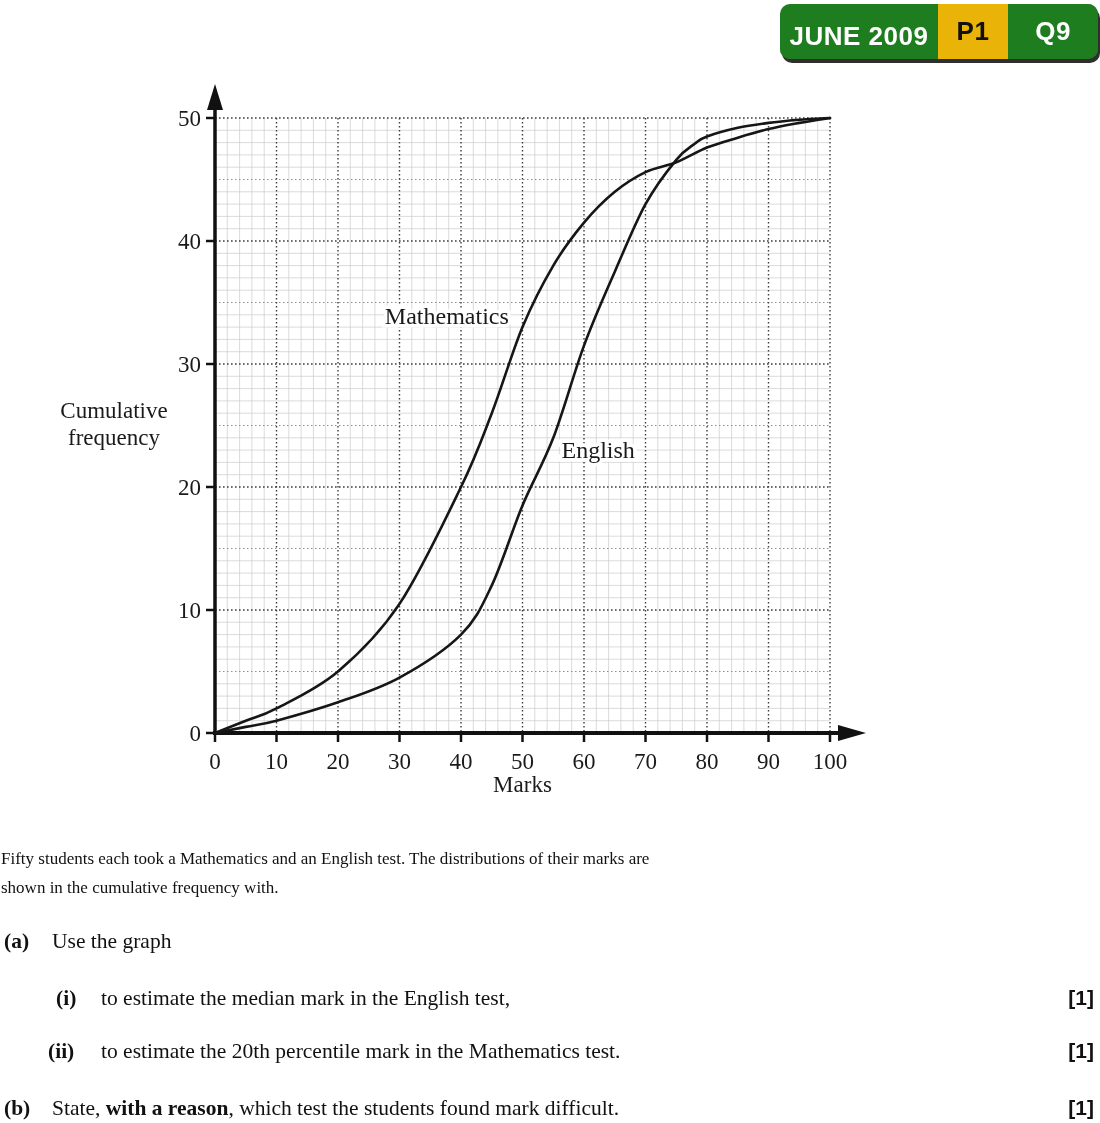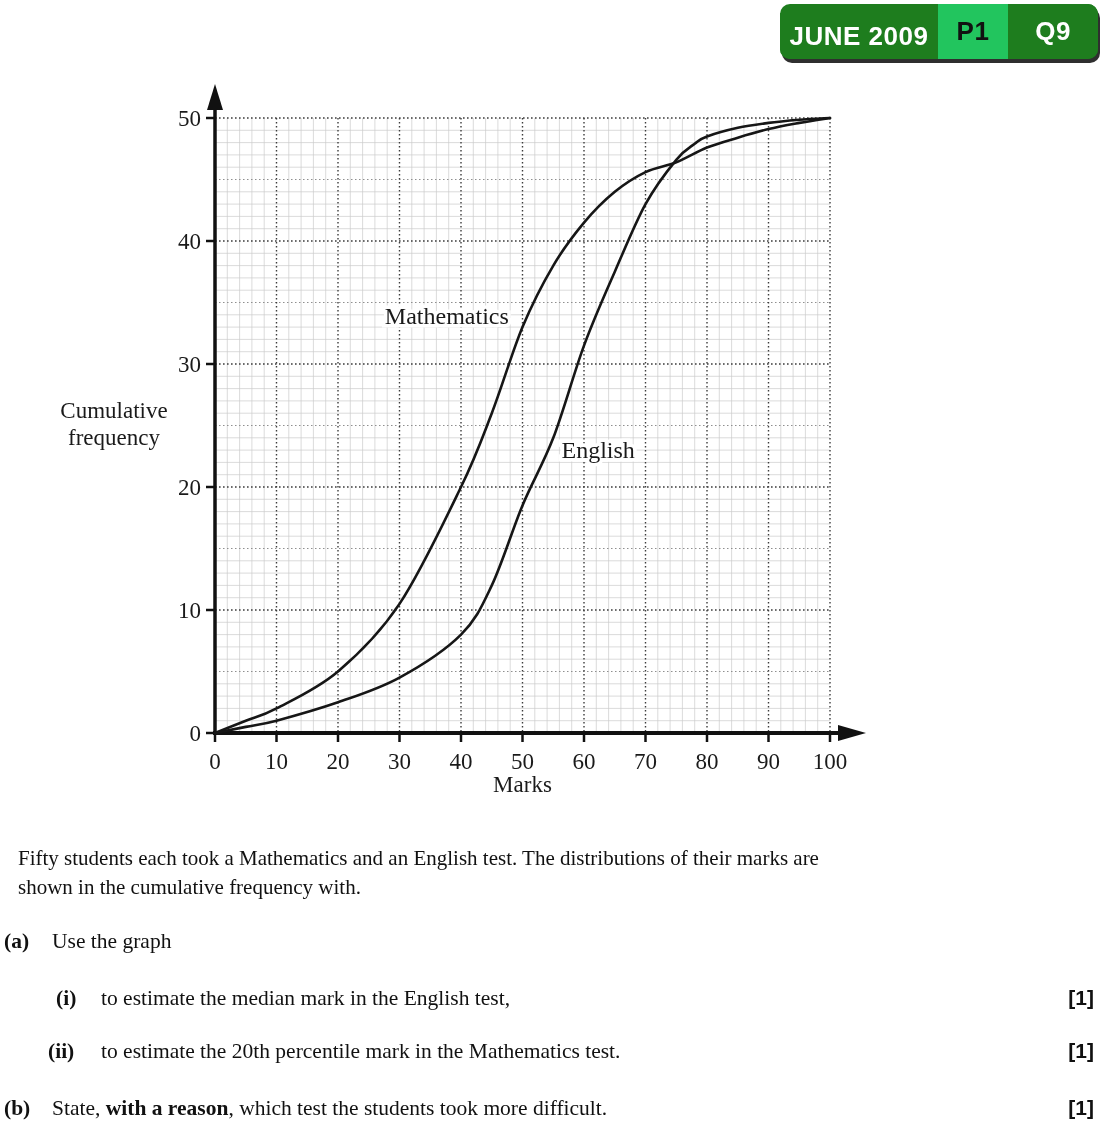--- a/index.html
+++ b/index.html
@@ -7,29 +7,29 @@
        font-family:"Liberation Serif",serif;color:#111;}
 
   
   .badge{position:absolute;top:4px;left:780px;width:318px;height:55px;
          display:flex;border-radius:10px;overflow:hidden;
          background:#1e7d1e;box-shadow:2px 4px 0 rgba(10,10,10,0.85);
          font-family:"Liberation Sans",sans-serif;font-weight:bold;}
   .badge-seg{display:flex;align-items:center;justify-content:center;
              font-size:26px;letter-spacing:0.5px;}
   .seg-session{width:158px;color:#ffffff;background:#1e7d1e;margin-top:9px;}
-  .seg-paper{width:70px;color:#111111;background:#22c55e;}
+  .seg-paper{width:70px;color:#111111;background:#eab308;}
   .seg-question{width:90px;color:#ffffff;background:#1e7d1e;text-align:center;}
 
   
   #chart-svg{position:absolute;left:0;top:80px;}
 
   
-  .intro{position:absolute;left:18px;top:844px;width:990px;
-         font-size:21px;line-height:29px;}
+  .intro{position:absolute;left:1px;top:844px;width:990px;
+         font-size:17px;line-height:29px;}
   .q-row{position:absolute;left:0;width:1100px;height:30px;font-size:21.5px;}
   .q-label{position:absolute;font-weight:bold;}
   .q-text{position:absolute;white-space:nowrap;}
   .q-marks{position:absolute;right:6px;top:0;font-weight:bold;
            font-family:"Liberation Sans",sans-serif;font-size:21px;}
   .bold{font-weight:bold;margin-top:12px;}
 </style>
 </head>
 <body>
 
@@ -216,15 +216,15 @@
 </div>
 
 <div class="q-row" style="top:1039px">
   <span class="q-label" style="left:48px">(ii)</span>
   <span class="q-text" style="left:101px">to estimate the 20th percentile mark in the Mathematics test.</span>
   <span class="q-marks">[1]</span>
 </div>
 
 <div class="q-row" style="top:1096px">
   <span class="q-label" style="left:4px">(b)</span>
-  <span class="q-text" style="left:52px"><span>State, </span><span class="bold">with a reason</span><span>, which test the students took more difficult.</span></span>
+  <span class="q-text" style="left:52px"><span>State, </span><span class="bold">with a reason</span><span>, which test the students found mark difficult.</span></span>
   <span class="q-marks">[1]</span>
 </div>
 
 </body></html>

